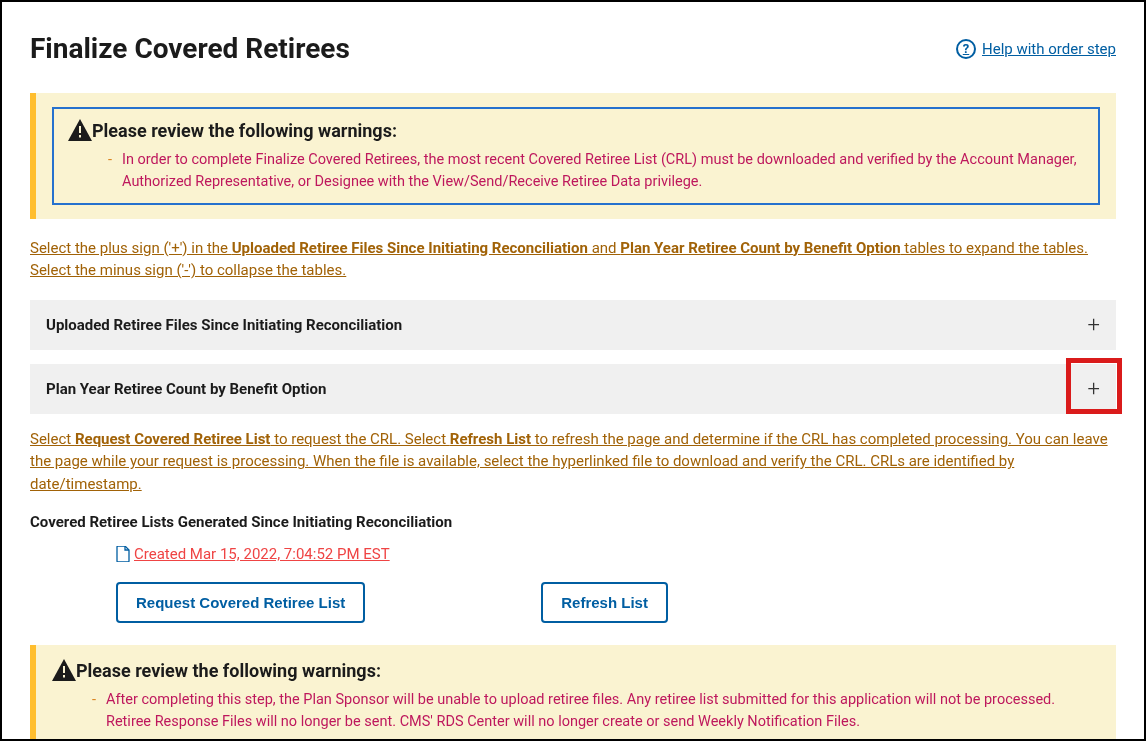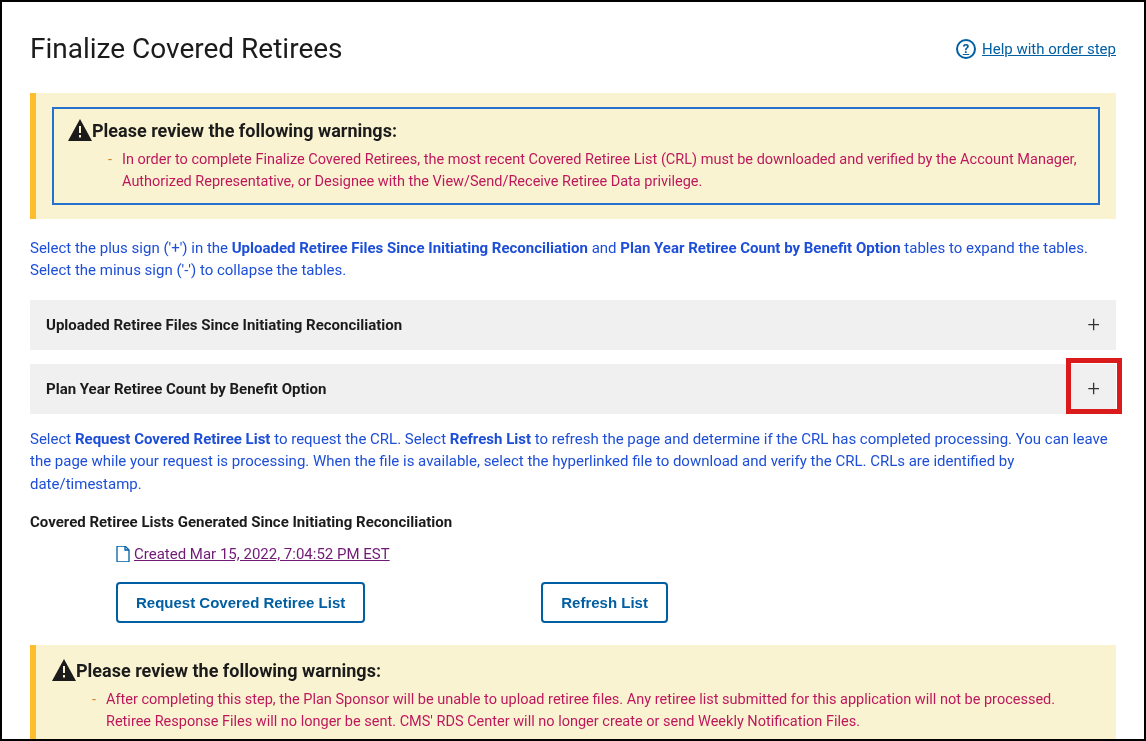--- a/index.html
+++ b/index.html
@@ -22,21 +22,21 @@
       overflow: hidden;
     }
     .header-row {
       display: flex;
       justify-content: space-between;
       align-items: center;
       margin-bottom: 28px;
     }
     .page-title {
       font-size: 28px;
-      font-weight: 400;
+      font-weight: 700;
       color: #1b1b1b;
     }
     .help-link {
       display: flex;
       align-items: center;
       gap: 6px;
       color: #005ea2;
       text-decoration: underline;
       font-size: 15px;
       cursor: pointer;
@@ -93,22 +93,23 @@
     }
     .warning-list li::before {
       content: "-";
       position: absolute;
       left: 0;
       color: #d9831f;
     }
     .instruction-text {
       font-size: 15px;
       line-height: 1.5;
-      color: #1d4ed8;
+      color: #a16207;
       margin-bottom: 18px;
+      text-decoration: underline;
     }
     .instruction-text .bold {
       font-weight: 700;
     }
     .accordion {
       background: #f0f0f0;
       padding: 14px 16px;
       display: flex;
       justify-content: space-between;
       align-items: center;
@@ -144,21 +145,21 @@
       margin-bottom: 14px;
     }
     .file-link-row {
       padding-left: 86px;
       margin-bottom: 16px;
     }
     .file-link {
       display: inline-flex;
       align-items: center;
       gap: 4px;
-      color: #701a75;
+      color: #ef4444;
       text-decoration: underline;
       font-size: 15px;
       cursor: pointer;
     }
     .file-icon {
       width: 14px;
       height: 16px;
       flex-shrink: 0;
     }
     .button-row {

